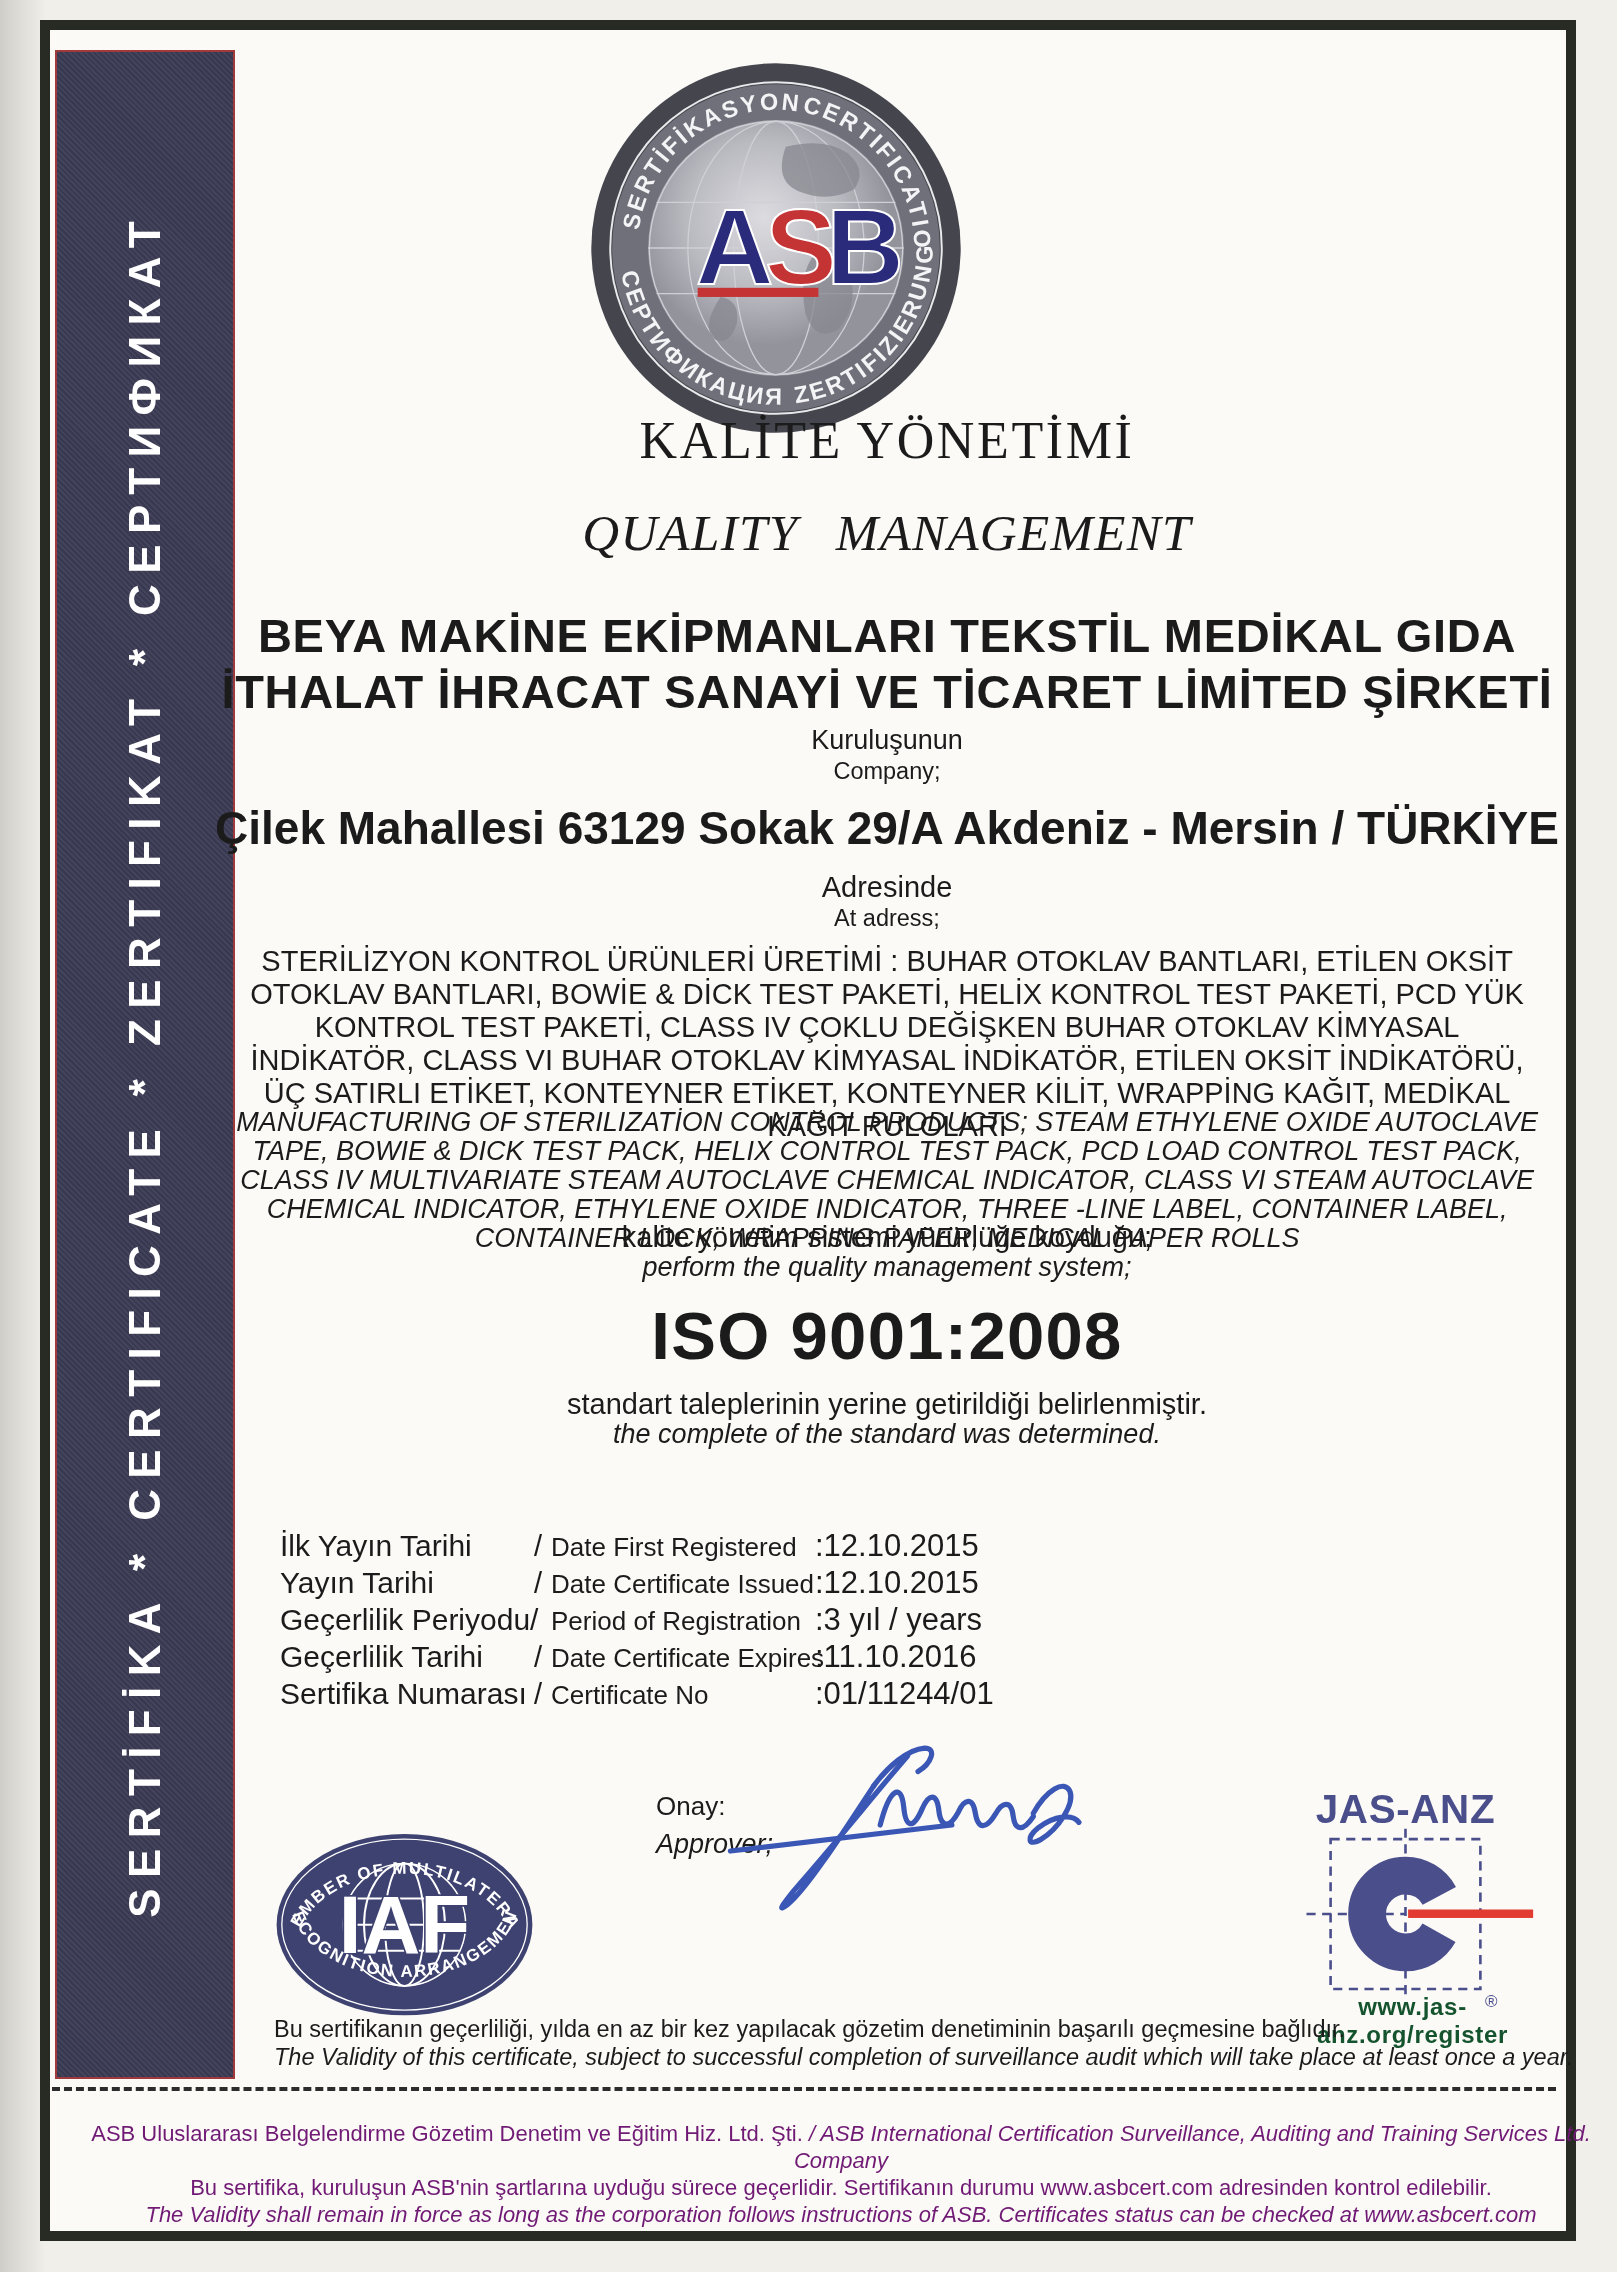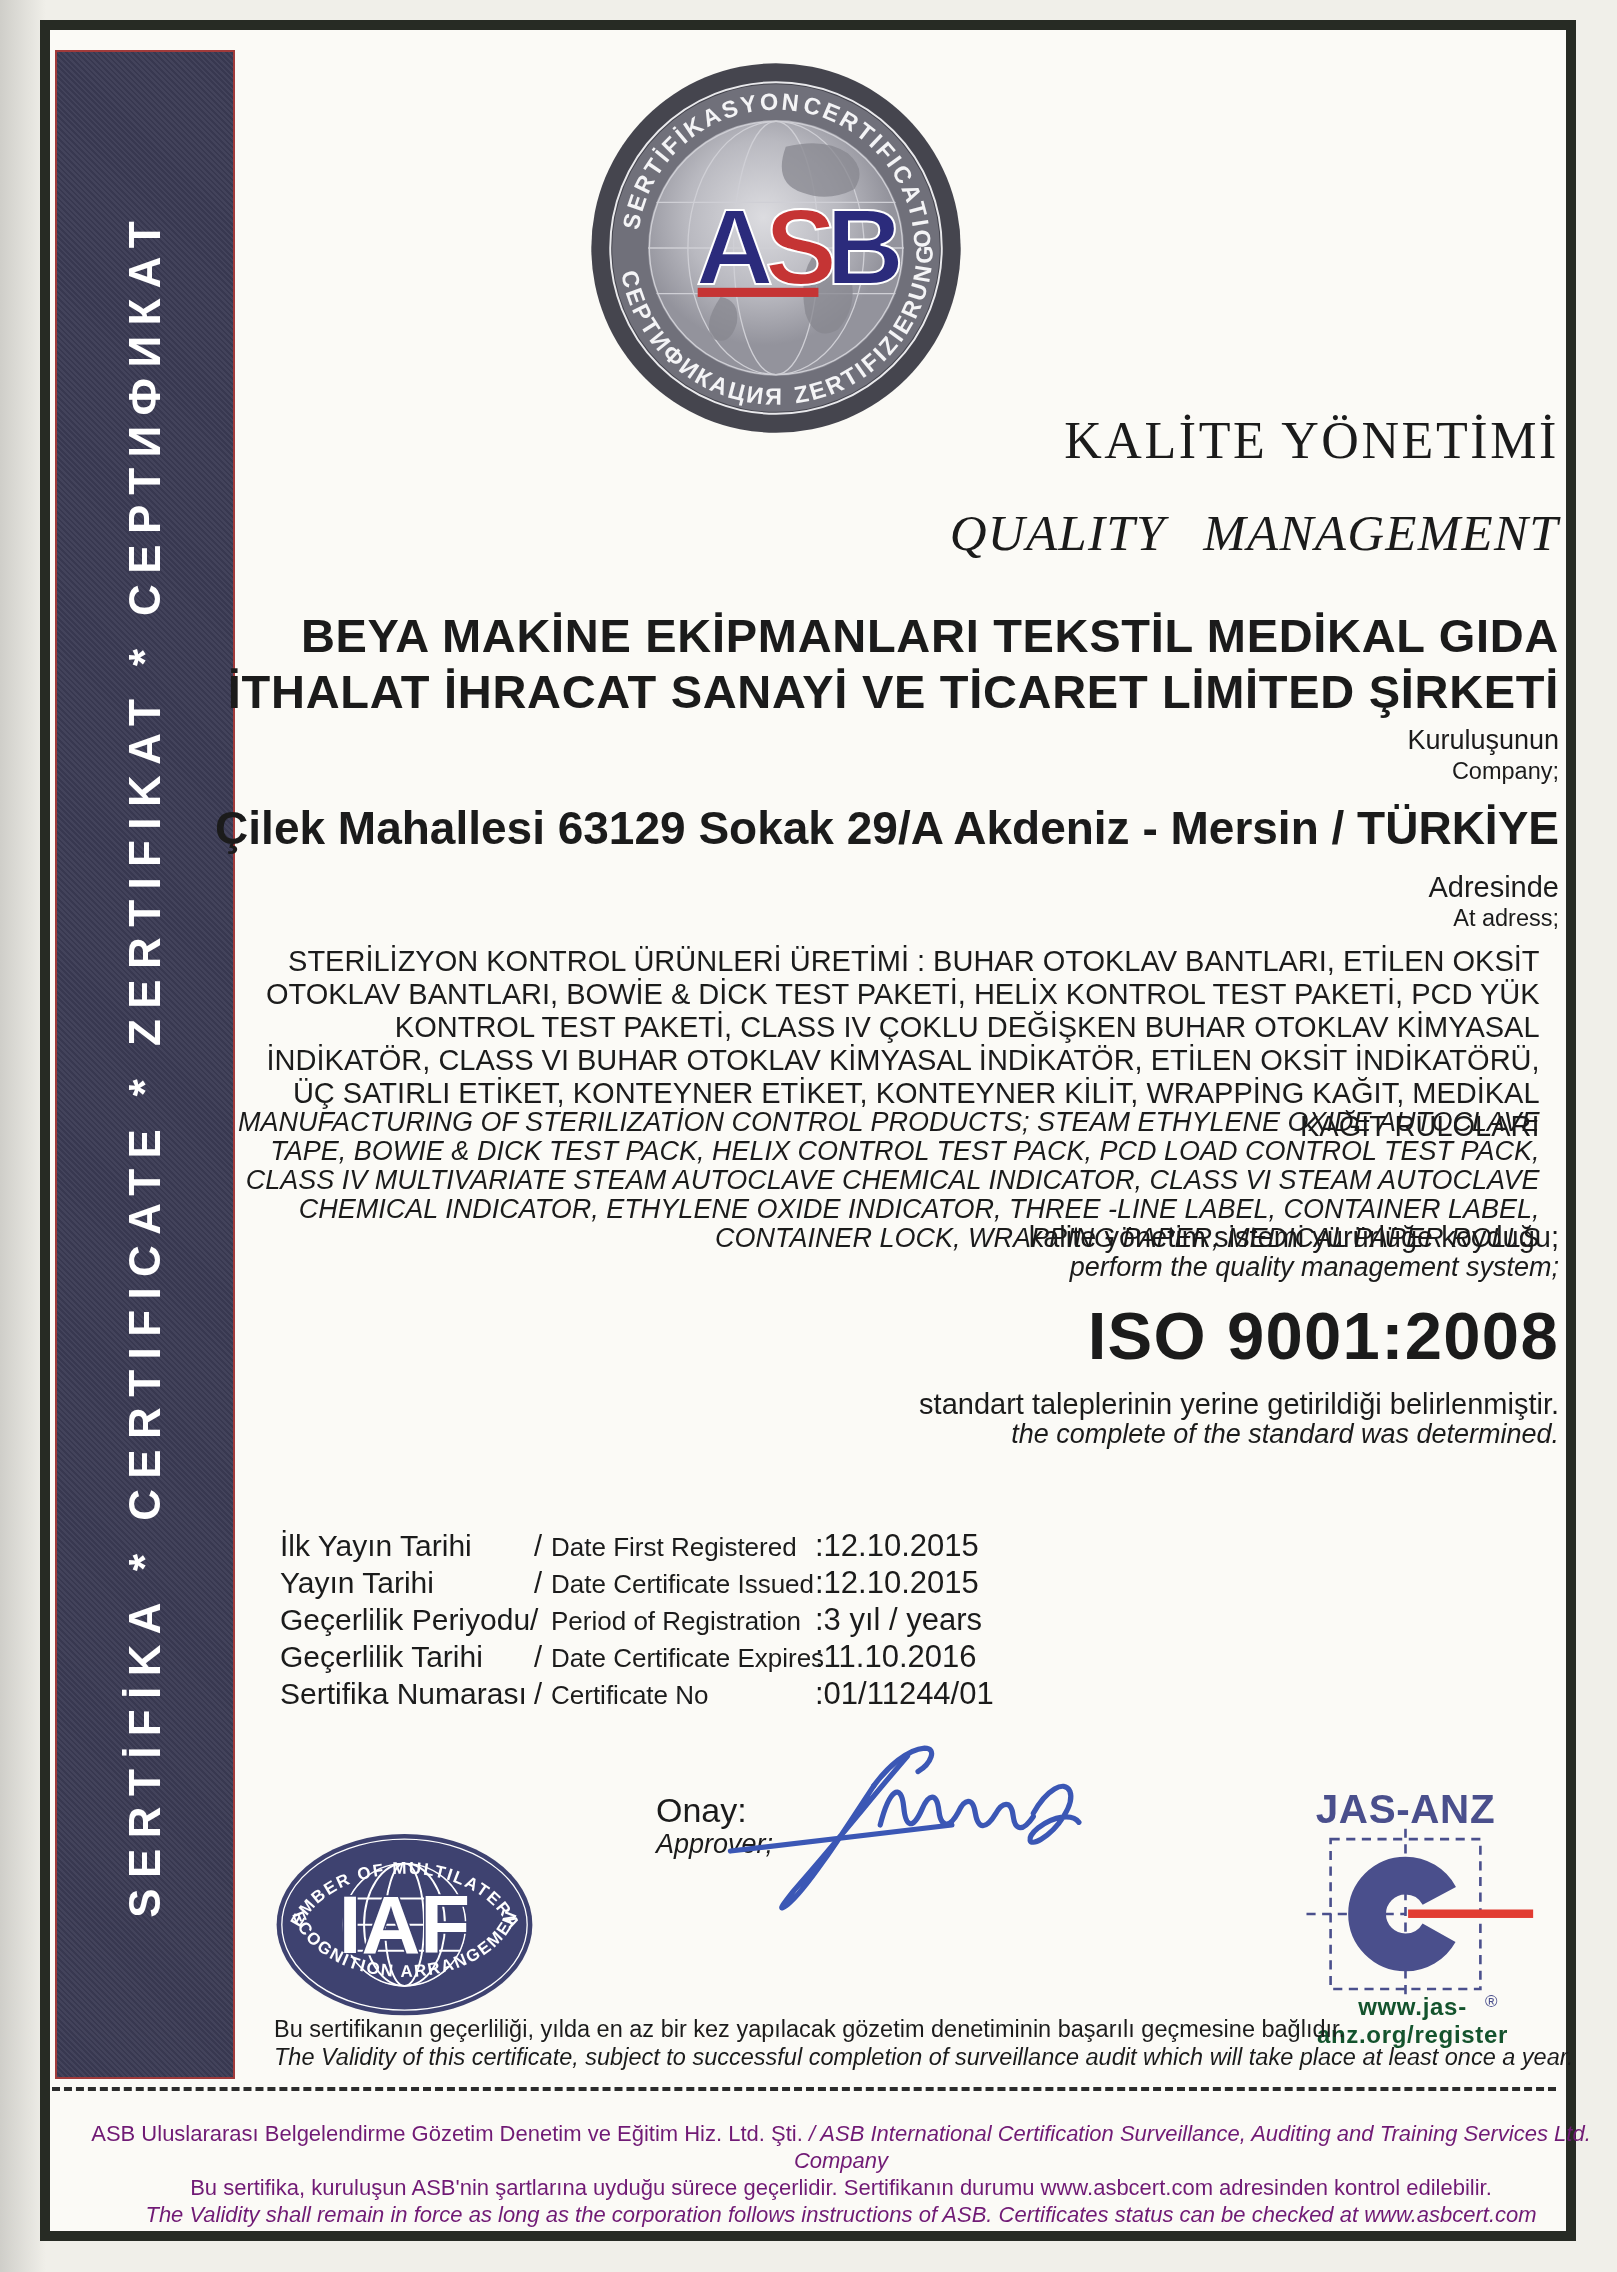--- a/index.html
+++ b/index.html
@@ -19,21 +19,21 @@
       repeating-linear-gradient(45deg,rgba(255,255,255,.045) 0 2px,rgba(0,0,0,.05) 2px 3.9px),
       #3b3b54;
     border:2.6px solid #a03a3a;box-sizing:border-box;
     display:flex;align-items:center;justify-content:center;}
   .sidebar-text{
     writing-mode:vertical-rl;transform:rotate(180deg);
     color:#fff;font-weight:bold;font-size:44px;letter-spacing:10.4px;
     white-space:nowrap;}
   
   .content{position:absolute;left:215px;top:0;width:1344px;text-align:center;}
-  .abs{position:absolute;left:0;width:100%;text-align:right;}
+  .abs{position:absolute;left:0;width:100%;}
   .title-tr{top:411px;font-family:"Liberation Serif",serif;font-size:52px;letter-spacing:2.6px;}
   .title-en{top:504px;font-family:"Liberation Serif",serif;font-style:italic;font-size:51px;word-spacing:23.5px;letter-spacing:1.3px;}
   .company{top:608px;font-size:47px;font-weight:bold;line-height:56px;letter-spacing:0.7px;}
   .lbl-tr-lg{font-size:27px;}
   .lbl-en-sm{font-size:23.5px;}
   .kurulus{top:725px;}
   .companylbl{top:758px;}
   .address{top:801px;font-size:46px;font-weight:bold;}
   .adresinde{top:871px;font-size:29px;}
   .atadress{top:905px;}
@@ -45,21 +45,21 @@
   .std-tr{top:1388px;font-size:29px;}
   .std-en{top:1419px;font-size:27px;font-style:italic;}
   
   .cert-table{position:absolute;left:280px;top:1528px;width:978px;text-align:left;}
   .row{display:flex;align-items:baseline;height:37px;white-space:nowrap;}
   .c-tr{width:254px;font-size:30px;}
   .c-sep{width:17px;font-size:29px;}
   .c-en{width:264px;font-size:26px;}
   .c-val{font-size:31px;}
   
-  .onay{position:absolute;left:656px;top:1791px;font-size:34px;text-align:left;}
+  .onay{position:absolute;left:656px;top:1791px;font-size:26px;text-align:left;}
   .approver{position:absolute;left:656px;top:1829px;font-size:27px;font-style:italic;text-align:left;}
   .signature{position:absolute;left:678px;top:1709px;}
   
   .iaf{position:absolute;left:274px;top:1832px;}
   .jasanz{position:absolute;left:1275px;top:1761px;}
   .jasanz-url{position:absolute;left:1269px;top:1993px;width:287px;text-align:center;
     font-size:24px;font-weight:bold;color:#14532d;letter-spacing:0.7px;}
   
   .validity-tr{position:absolute;left:274px;top:2016px;font-size:23.5px;text-align:center;}
   .validity-en{position:absolute;left:274px;top:2044px;font-size:23.5px;font-style:italic;text-align:left;}

